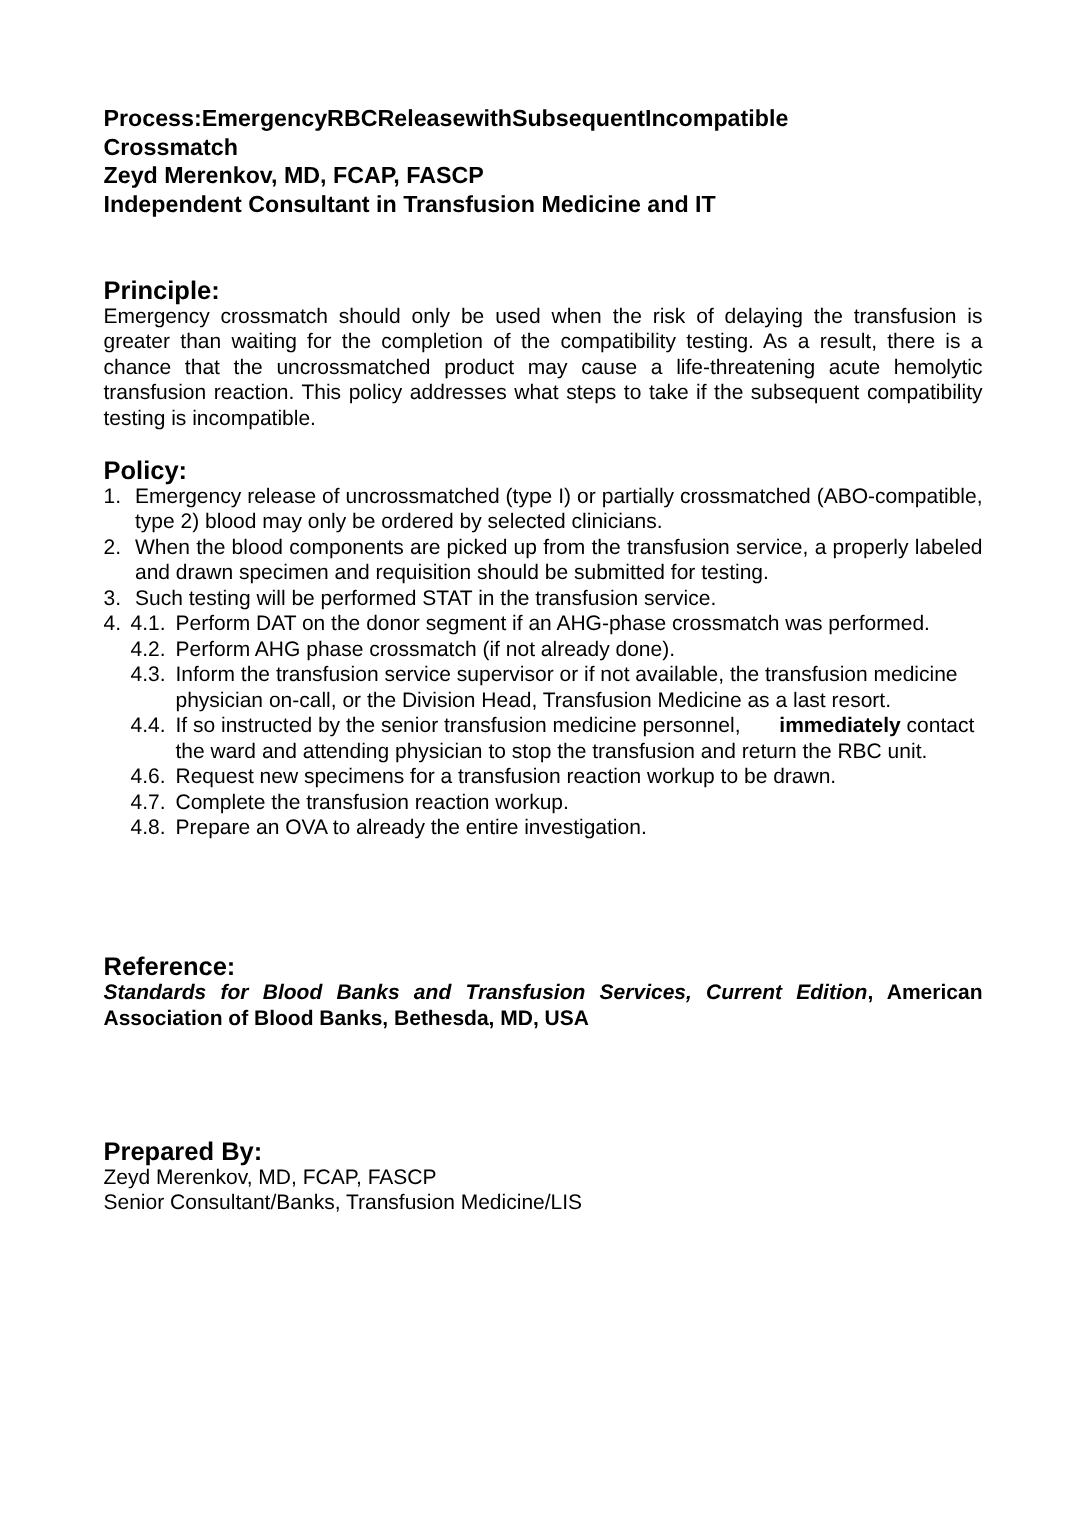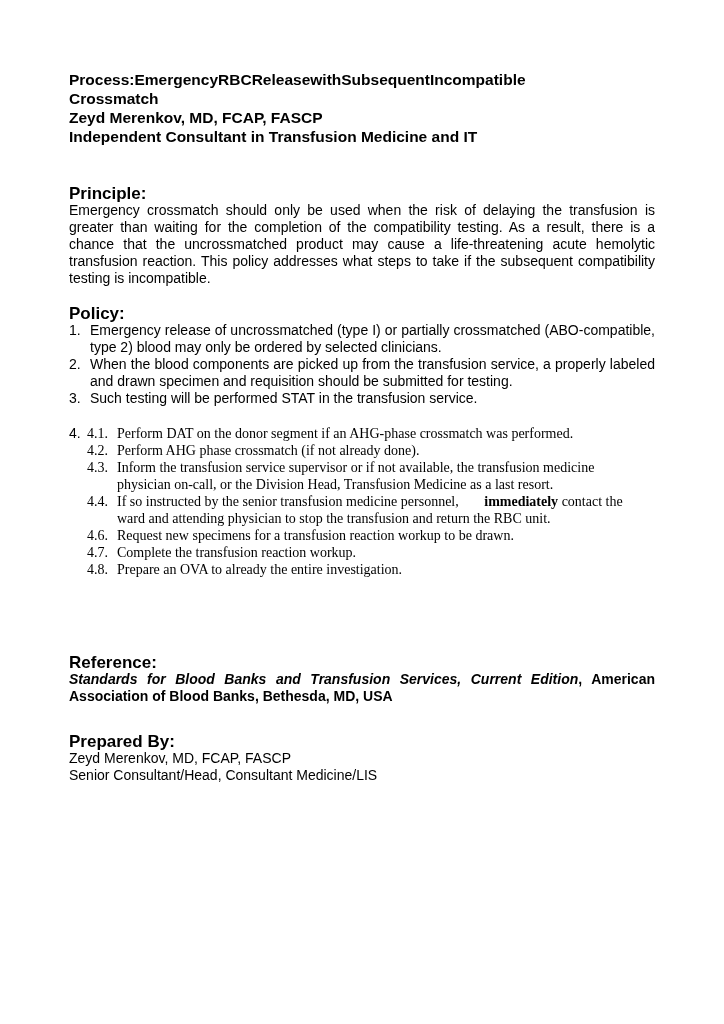--- a/index.html
+++ b/index.html
@@ -64,39 +64,38 @@
       padding-left: 21px;
       text-align: justify;
     }
     ol.policy-list > li > .num {
       position: absolute;
       left: 0;
       top: 0;
     }
     ol.sub-list {
       list-style: none;
-      margin: 18px;
+      margin: 0;
       padding: 0;
       margin-left: -3px;
-      font-family: Liberation Serif, serif;
     }
     ol.sub-list > li {
       position: relative;
       padding-left: 30px;
       text-align: left;
     }
     ol.sub-list > li > .num {
       position: absolute;
       left: 0;
       top: 0;
     }
     .reference { margin-top: 76px; }
     .ref-text { text-align: justify; font-weight: bold; }
     .ref-text i { font-style: italic; }
-    .prepared { margin-top: 28px; }
+    .prepared { margin-top: 72px; }
     b.emph { font-weight: bold; padding-left: 22px; }
   </style>
 </head>
 <body>
 
 <div class="page">
 
   <div>
     <div class="title">
       <div class="title-line1">
@@ -171,16 +170,16 @@
   </div>
 
   <div class="reference">
     <p class="section-heading">Reference:</p>
     <p class="para ref-text"><i>Standards for Blood Banks and Transfusion Services, Current Edition</i><span>, American Association of Blood Banks, Bethesda, MD, USA</span></p>
   </div>
 
   <div class="prepared">
     <p class="section-heading">Prepared By:</p>
     <p class="para">Zeyd Merenkov, MD, FCAP, FASCP</p>
-    <p class="para">Senior Consultant/Head, Consultant Medicine/LIS</p>
+    <p class="para">Senior Consultant/Banks, Transfusion Medicine/LIS</p>
   </div>
 
 </div>
 
 </body></html>

